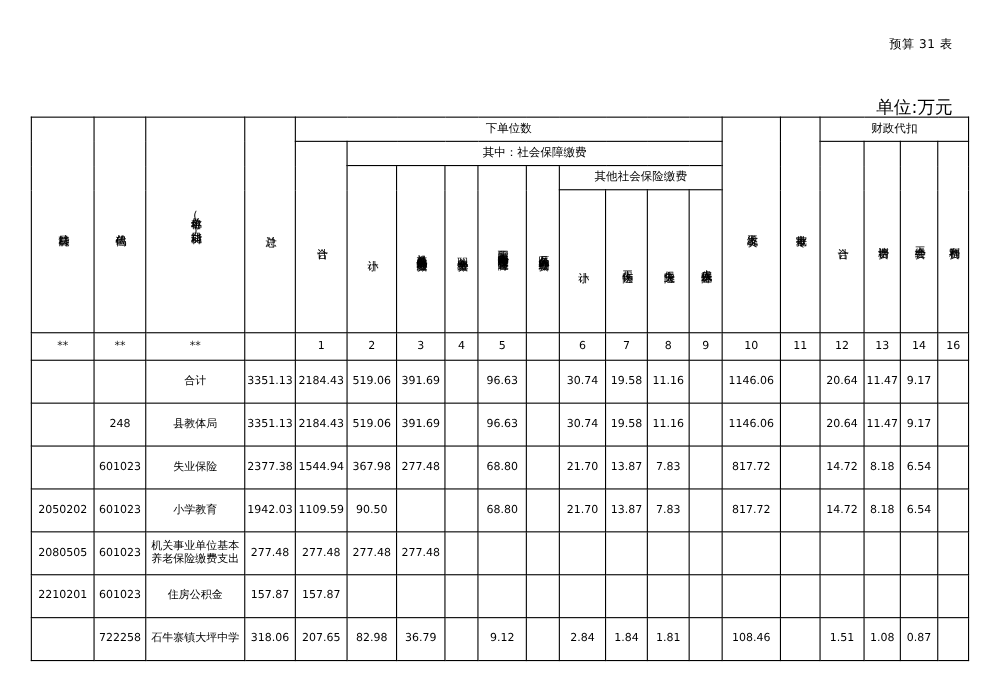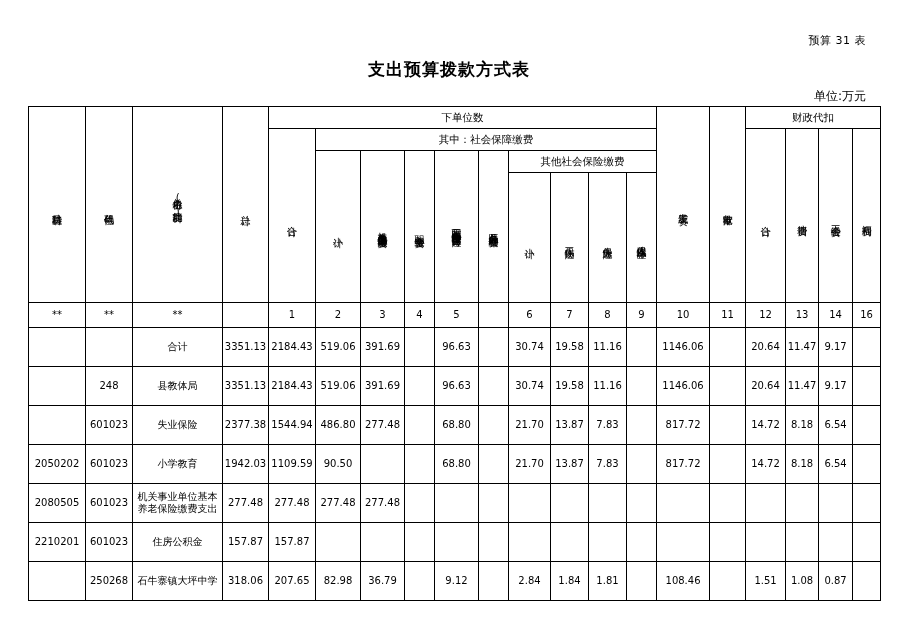--- a/index.html
+++ b/index.html
@@ -36,21 +36,21 @@
     width: 898px;
     text-align: center;
     font-size: 17px;
     font-weight: bold;
     letter-spacing: 1px;
   }
   .unit-note {
     position: absolute;
     top: 88px;
     right: 32px;
-    font-size: 12px;
+    font-size: 16px;
   }
   table.budget {
     position: absolute;
     top: 106px;
     left: 28px;
     border-collapse: collapse;
     table-layout: fixed;
     width: 842px;
     font-size: 10px;
   }
@@ -99,21 +99,20 @@
   td.num {
     font-size: 10px;
   }
 </style>
 </head>
 <body>
 
 <div class="page">
 
   <div class="doc-code">预算 31 表</div>
-  <div class="doc-title">支出预算拨款方式表</div>
   <div class="unit-note">单位:万元</div>
 
   <table class="budget">
     <colgroup>
       <col style="width:57px">
       <col style="width:47px">
       <col style="width:90px">
       <col style="width:46px">
       <col style="width:47px">
       <col style="width:45px">
@@ -235,21 +234,21 @@
         <td class="num">11.47</td>
         <td class="num">9.17</td>
         <td class="num"></td>
       </tr>
       <tr class="datarow">
         <td class="num"></td>
         <td class="num">601023</td>
         <td class="name">失业保险</td>
         <td class="num">2377.38</td>
         <td class="num">1544.94</td>
-        <td class="num">486.80</td>
+        <td class="num">367.98</td>
         <td class="num">277.48</td>
         <td class="num"></td>
         <td class="num">68.80</td>
         <td class="num"></td>
         <td class="num">21.70</td>
         <td class="num">13.87</td>
         <td class="num">7.83</td>
         <td class="num"></td>
         <td class="num">817.72</td>
         <td class="num"></td>
@@ -319,21 +318,21 @@
         <td class="num"></td>
         <td class="num"></td>
         <td class="num"></td>
         <td class="num"></td>
         <td class="num"></td>
         <td class="num"></td>
         <td class="num"></td>
       </tr>
       <tr class="datarow">
         <td class="num"></td>
-        <td class="num">250268</td>
+        <td class="num">722258</td>
         <td class="name">石牛寨镇大坪中学</td>
         <td class="num">318.06</td>
         <td class="num">207.65</td>
         <td class="num">82.98</td>
         <td class="num">36.79</td>
         <td class="num"></td>
         <td class="num">9.12</td>
         <td class="num"></td>
         <td class="num">2.84</td>
         <td class="num">1.84</td>

